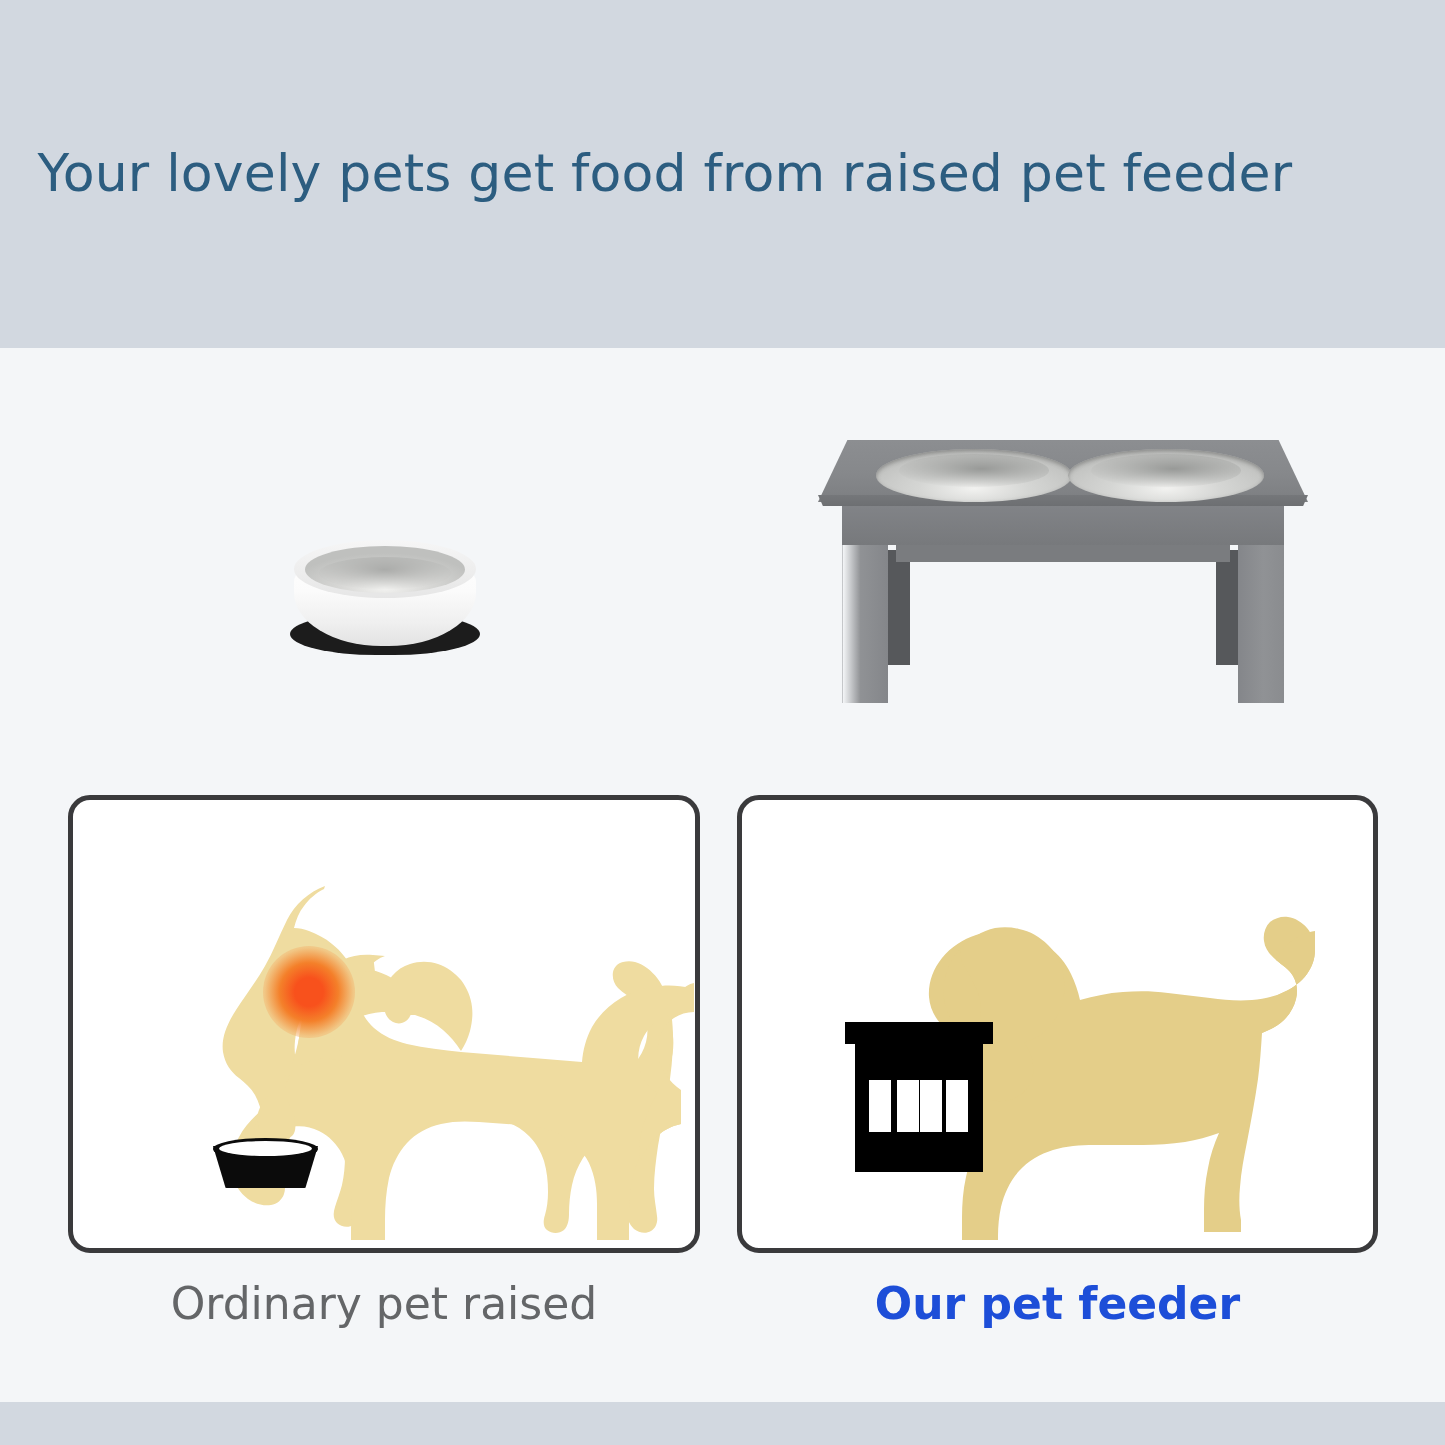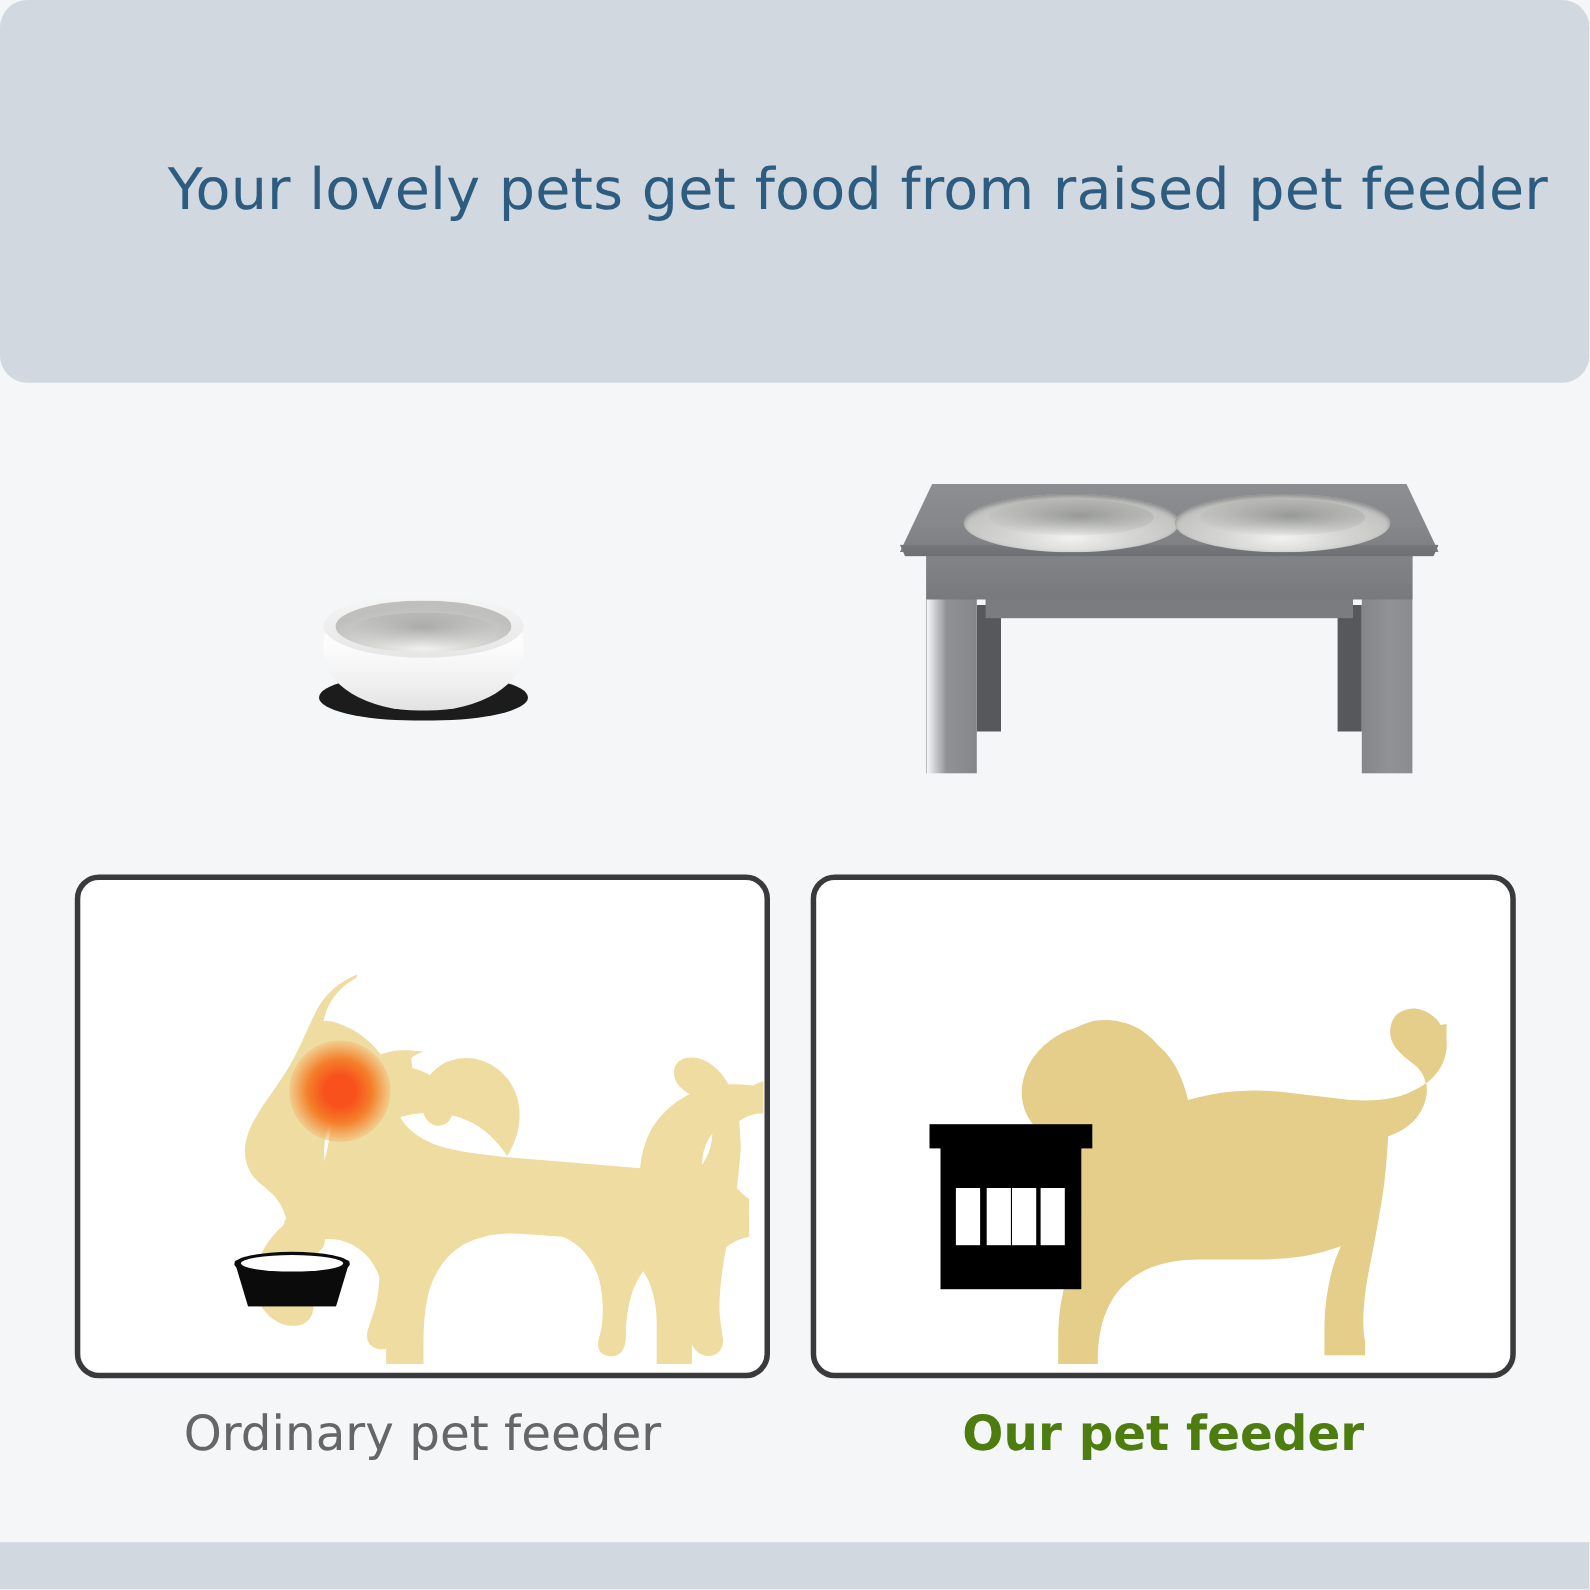--- a/index.html
+++ b/index.html
@@ -18,22 +18,21 @@
 
   
   .header-band {
     position: absolute;
     left: 0; top: 0;
     width: 1445px;
     height: 348px;
     background: #D2D8E0;
     display: flex;
     align-items: center;
-    justify-content: flex-end;
-    border-radius: 25px;
+    justify-content: flex-start;
   }
   .header-text {
     width: 1330px;
     text-align: center;
     color: #2C5D80;
     font-size: 52px;
     line-height: 1.38;
     font-weight: 400;
     letter-spacing: 0.2px;
     font-family: "DejaVu Sans", sans-serif;
@@ -207,21 +206,21 @@
     font-size: 44px;
     font-family: "DejaVu Sans", sans-serif;
   }
   .caption-left {
     left: 68px; width: 632px;
     color: #646668;
     font-weight: 400;
   }
   .caption-right {
     left: 737px; width: 641px;
-    color: #4d7c0f;
+    color: #1d4ed8;
     font-weight: bold;
   }
 
   .panel svg { display: block; }
 
   
   .floor-bowl {
     position: absolute;
     left: 140px; top: 336px;
     width: 105px; height: 54px;
@@ -662,16 +661,16 @@
   <div class="icon-feeder">
     <div class="if-cap"></div>
     <div class="if-body"></div>
     <div class="if-slot if-slot-1"></div>
     <div class="if-slot if-slot-2"></div>
     <div class="if-slot if-slot-3"></div>
     <div class="if-slot if-slot-4"></div>
   </div>
 </div>
 
-<div class="caption caption-left">Ordinary pet feeder</div>
+<div class="caption caption-left">Ordinary pet raised</div>
 <div class="caption caption-right">Our pet feeder</div>
 
 <div class="footer-band"></div>
 
 </body></html>

